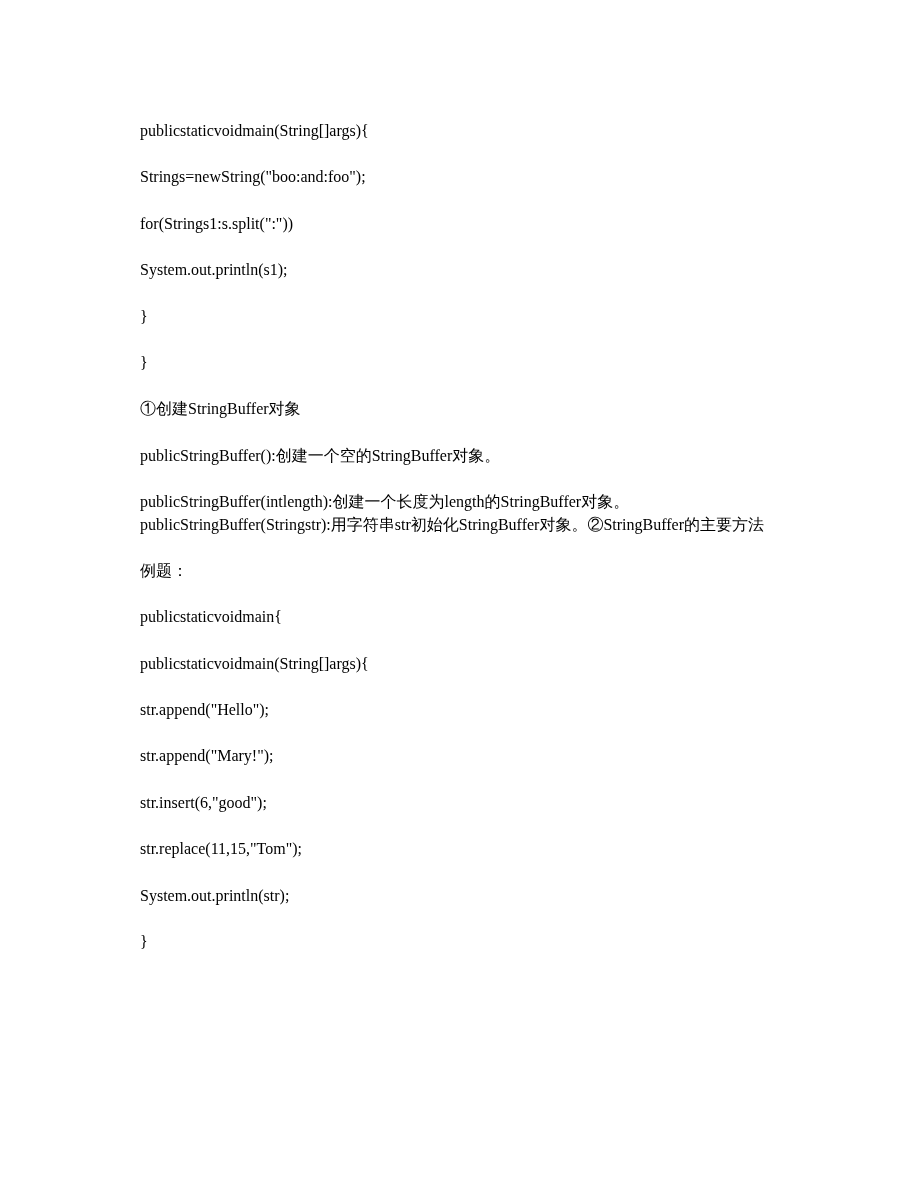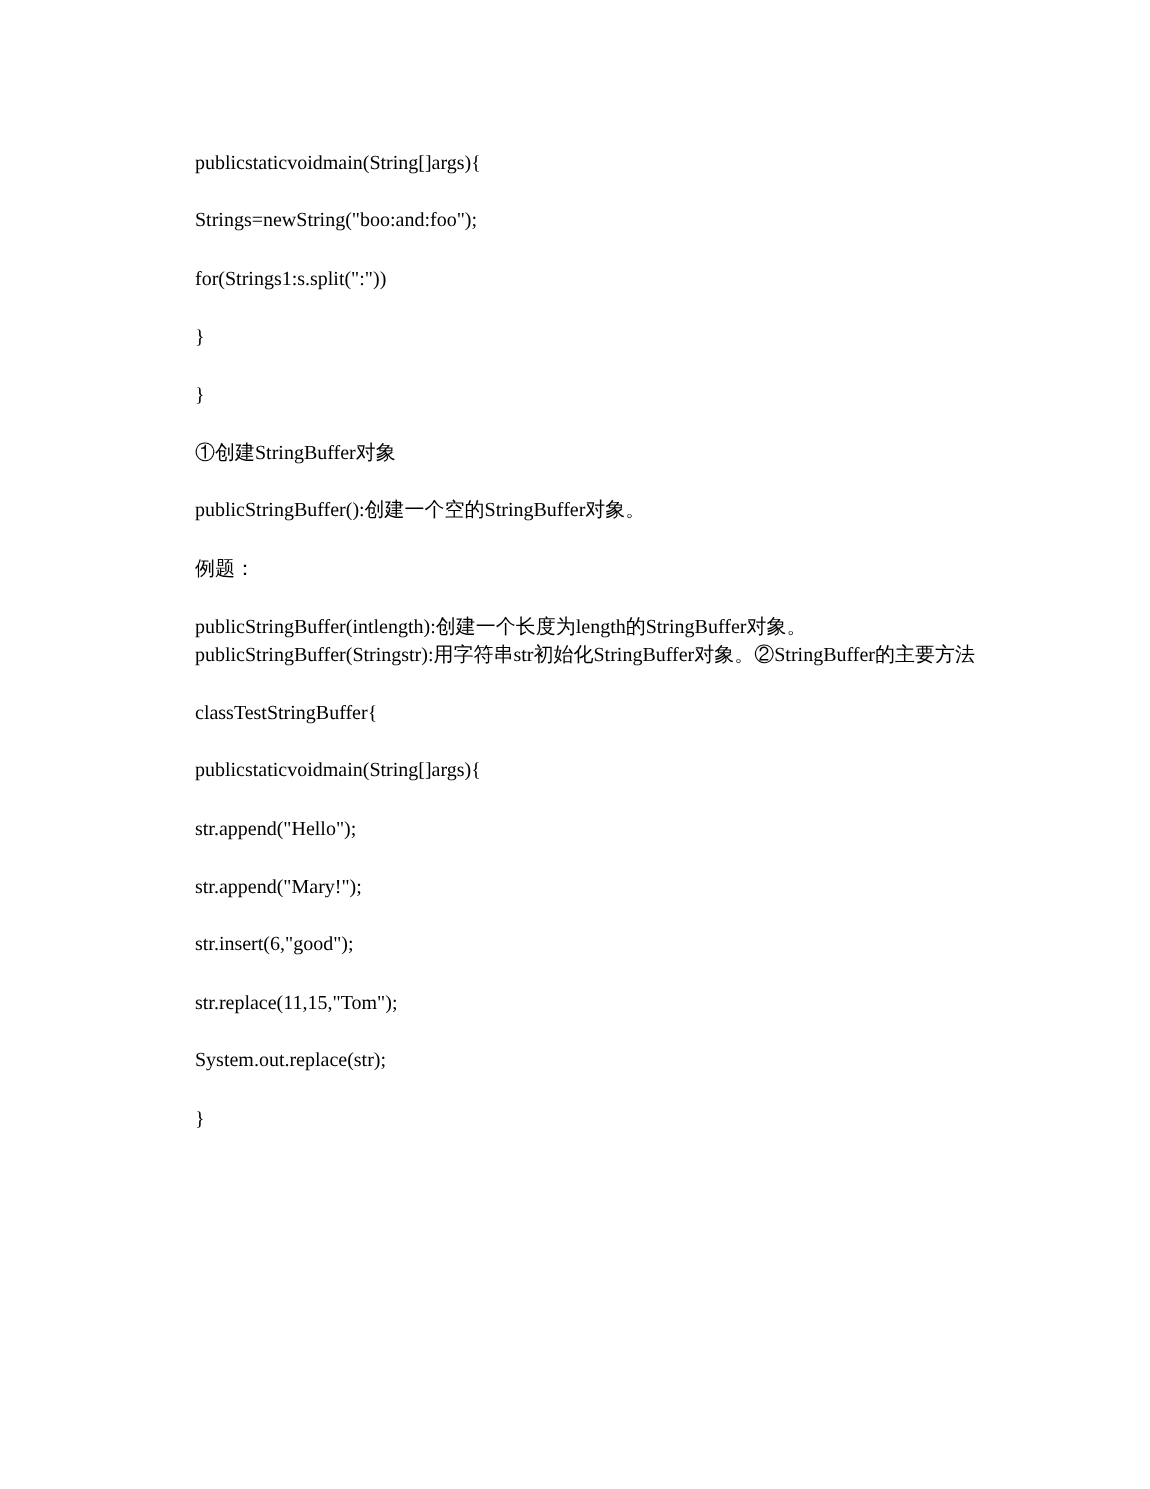--- a/index.html
+++ b/index.html
@@ -9,37 +9,38 @@
     font-family: "SimSun", "宋体", serif;
     width: 920px;
   }
   .page {
     padding: 120px 140px 60px 140px;
     color: #000000;
     font-size: 16px;
     line-height: 1.4;
   }
   .para {
-    margin: 0 0 24px 16px;
+    margin: 0 0 24px 0;
   }
 </style>
 </head>
 <body>
 
 <div class="page">
   <p class="para">publicstaticvoidmain(String[]args){</p>
   <p class="para">Strings=newString("boo:and:foo");</p>
   <p class="para">for(Strings1:s.split(":"))</p>
+  <p class="para">System.out.println(s1);</p>
   <p class="para">}</p>
   <p class="para">}</p>
   <p class="para">①创建StringBuffer对象</p>
   <p class="para">publicStringBuffer():创建一个空的StringBuffer对象。</p>
+  <p class="para">publicStringBuffer(intlength):创建一个长度为length的StringBuffer对象。publicStringBuffer(Stringstr):用字符串str初始化StringBuffer对象。②StringBuffer的主要方法</p>
   <p class="para">例题：</p>
-  <p class="para">publicStringBuffer(intlength):创建一个长度为length的StringBuffer对象。publicStringBuffer(Stringstr):用字符串str初始化StringBuffer对象。②StringBuffer的主要方法</p>
-  <p class="para">classTestStringBuffer{</p>
+  <p class="para">publicstaticvoidmain{</p>
   <p class="para">publicstaticvoidmain(String[]args){</p>
   <p class="para">str.append("Hello");</p>
   <p class="para">str.append("Mary!");</p>
   <p class="para">str.insert(6,"good");</p>
   <p class="para">str.replace(11,15,"Tom");</p>
-  <p class="para">System.out.replace(str);</p>
+  <p class="para">System.out.println(str);</p>
   <p class="para">}</p>
 </div>
 
 </body></html>

